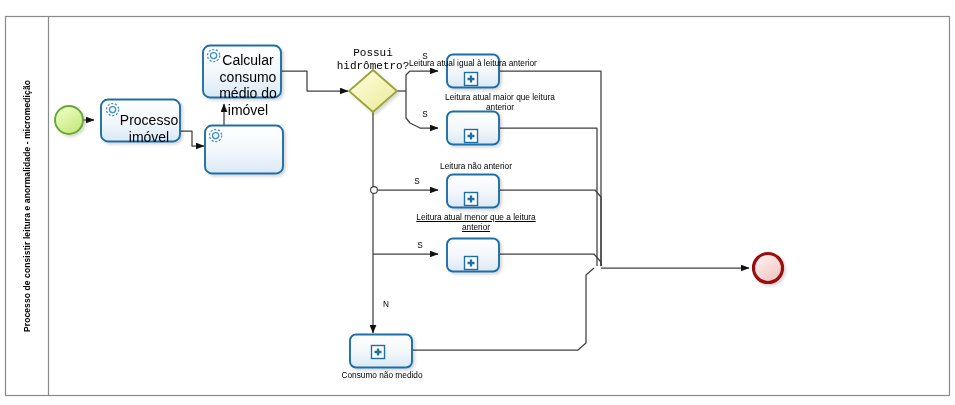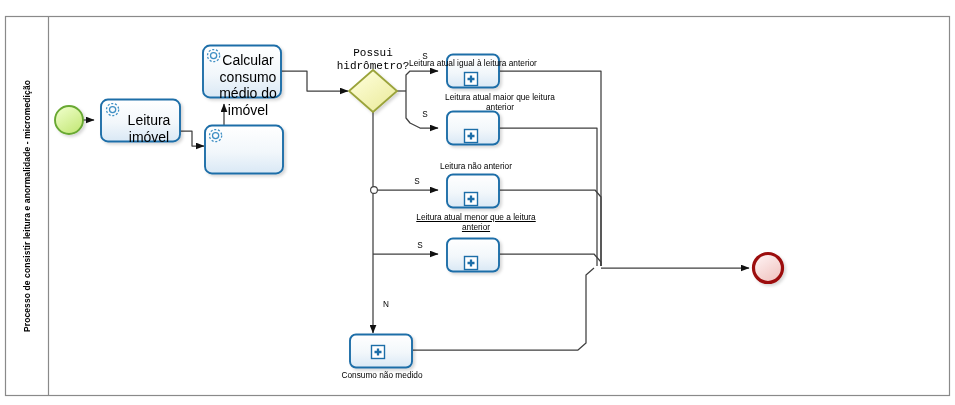--- a/index.html
+++ b/index.html
@@ -217,30 +217,30 @@
         <rect x="371.5" y="345.5" width="13" height="13" fill="#ffffff" stroke="#1f6ea8" stroke-width="1.4"></rect>
         <path d="M378,348.5 L378,355.5 M374.5,352 L381.5,352" stroke="#1f6ea8" stroke-width="2.3"></path>
       </g>
     </g>
   </svg>
 
   <div class="pool-label-wrap">
     <span class="pool-label">Processo de consistir leitura e anormalidade - micromedição</span>
   </div>
 
-  <div class="node-text task-text" style="left:118px; top:112px; width:62px;">Leitura imóvel</div>
+  <div class="node-text task-text" style="left:118px; top:112px; width:62px;">Processo imóvel</div>
 
   <div class="node-text task-text" style="left:218px; top:52px; width:60px;">Calcular consumo médio do imóvel</div>
 
 
   <div class="node-text gw-text" style="left:335px; top:47px; width:76px;">Possui hidrômetro?</div>
 
   <div class="node-text caption-text" style="left:408px; top:24px; width:130px;margin-top:35px;">Leitura atual igual à leitura anterior</div>
 
-  <div class="node-text caption-text" style="left:432px; top:93px; width:136px;">Leitura atual maior que leitura anterior</div>
+  <div class="node-text caption-text" style="left:408px; top:93px; width:136px;padding-left:24px;">Leitura atual maior que leitura anterior</div>
 
   <div class="node-text caption-text" style="left:412px; top:162px; width:128px;">Leitura não anterior</div>
 
   <div class="node-text caption-text" style="left:409px; top:213px; width:134px;text-decoration:underline;">Leitura atual menor que a leitura anterior</div>
 
   <div class="node-text caption-text" style="left:318px; top:371px; width:128px;">Consumo não medido</div>
 
   <div class="flow-label" style="left:419px; top:52px; width:12px;">S</div>
 
   <div class="flow-label" style="left:419px; top:110px; width:12px;">S</div>

